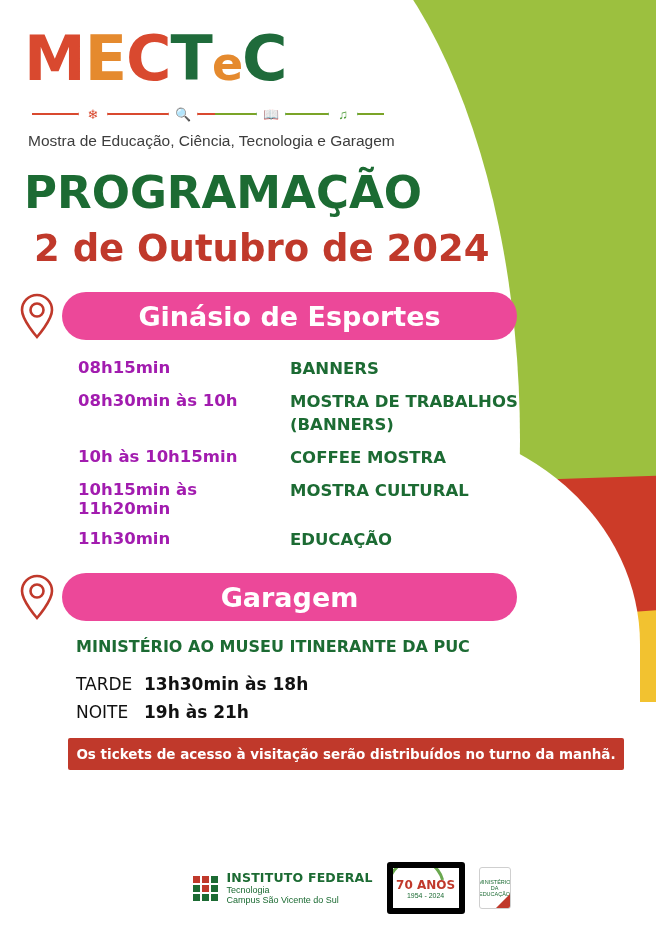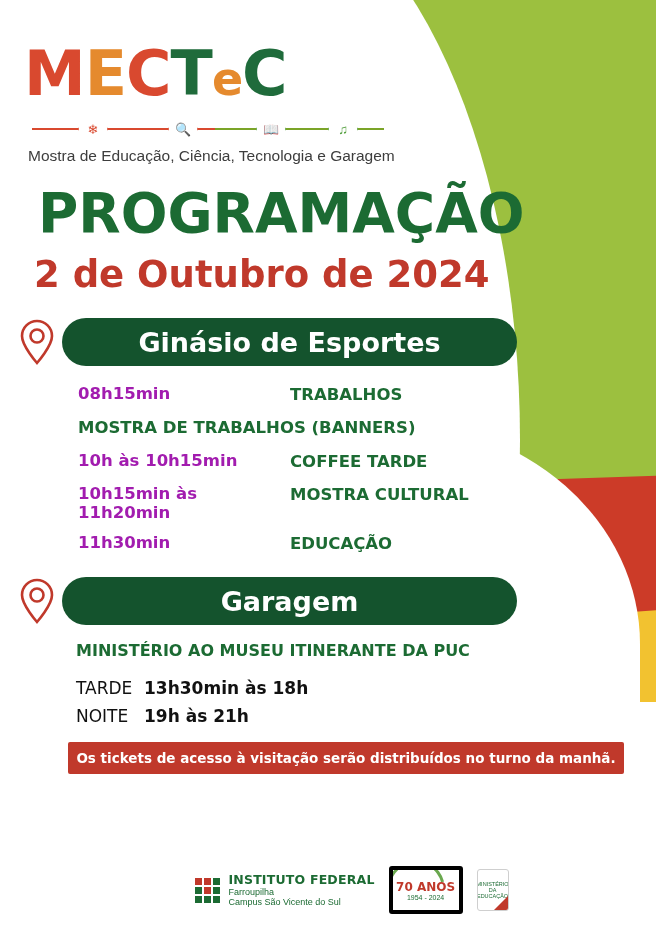--- a/index.html
+++ b/index.html
@@ -80,21 +80,20 @@
   }
 
   .content {
     position: relative;
     z-index: 2;
   }
 
   
   .logo-wrap {
     padding: 28px 4px 0 24px;
-    margin-top: 15px;
   }
   .mectec {
     font-family: "DejaVu Sans", sans-serif;
     font-weight: bold;
     font-size: 62px;
     letter-spacing: -1px;
     line-height: 1;
     margin: 0;
     white-space: nowrap;
   }
@@ -146,23 +145,23 @@
   .subtitle {
     font-size: 15.5px;
     color: #3d3d3d;
     margin: 2px 0 0 4px;
   }
 
   
   .programacao {
     font-family: "DejaVu Sans", sans-serif;
     font-weight: bold;
-    font-size: 55px;
-    color: #1c6b33;
-    margin: 16px 0 0 38px;
+    font-size: 45px;
+    color: #1c6b33;
+    margin: 16px 0 0 24px;
     letter-spacing: 0px;
   }
   .data-evento {
     font-family: "DejaVu Sans", sans-serif;
     font-weight: bold;
     font-size: 37px;
     color: #c0392b;
     margin: 8px 0 0 34px;
   }
 
@@ -175,21 +174,21 @@
   .pin {
     width: 38px;
     height: 48px;
     position: relative;
     flex: 0 0 auto;
     margin-right: 6px;
   }
   .pin svg { display: block; }
 
   .banner {
-    background: #14532d;
+    background: #ec4899;
     border-radius: 26px;
     height: 48px;
     display: flex;
     align-items: center;
     justify-content: center;
     color: #ffffff;
     font-family: "DejaVu Sans", sans-serif;
     font-weight: bold;
     font-size: 27px;
   }
@@ -301,21 +300,21 @@
     color: #1c6b33;
     letter-spacing: 0.2px;
   }
   .if-sub {
     font-size: 9px;
     color: #1c6b33;
   }
   .anos-badge {
     width: 66px;
     height: 40px;
-    border: 4px solid #000000;
+    border: 6px solid #000000;
     border-radius: 3px;
     display: flex;
     flex-direction: column;
     align-items: center;
     justify-content: center;
     background: #ffffff;
     position: relative;
     overflow: hidden;
   }
   .anos-arc {
@@ -409,28 +408,29 @@
         <path d="M19 3 C10.7 3 4 9.7 4 18 C4 28 19 45 19 45 C19 45 34 28 34 18 C34 9.7 27.3 3 19 3 Z" fill="none" stroke="#c0392b" stroke-width="2.6"></path>
         <circle cx="19" cy="18" r="6.5" fill="none" stroke="#c0392b" stroke-width="2.6"></circle>
       </svg>
     </div>
     <div class="banner ginasio">Ginásio de Esportes</div>
   </div>
 
   <div class="schedule">
     <div class="srow">
       <div class="stime">08h15min</div>
-      <div class="sdesc">TRABALHOS</div>
+      <div class="sdesc">BANNERS</div>
     </div>
     <div class="srow">
+      <div class="stime">08h30min às 10h</div>
       <div class="sdesc">MOSTRA DE TRABALHOS (BANNERS)</div>
     </div>
     <div class="srow">
       <div class="stime">10h às 10h15min</div>
-      <div class="sdesc">COFFEE TARDE</div>
+      <div class="sdesc">COFFEE MOSTRA</div>
     </div>
     <div class="srow">
       <div class="stime">10h15min às 11h20min</div>
       <div class="sdesc">MOSTRA CULTURAL</div>
     </div>
     <div class="srow">
       <div class="stime">11h30min</div>
       <div class="sdesc">EDUCAÇÃO</div>
     </div>
   </div>
@@ -469,21 +469,21 @@
         <span class="d-green"></span>
       <span class="d-green"></span>
         <span class="d-red"></span>
         <span class="d-green"></span>
       <span class="d-green"></span>
         <span class="d-green"></span>
         <span class="d-green"></span>
     </div>
     <div class="if-text">
       <div class="if-name">INSTITUTO FEDERAL</div>
-      <div class="if-sub">Farroupilha</div>
+      <div class="if-sub">Tecnologia</div>
       <div class="if-sub">Campus São Vicente do Sul</div>
     </div>
   </div>
 
   <div class="anos-badge">
     <div class="anos-arc"></div>
     <div class="anos-num">70 ANOS</div>
     <div class="anos-years">1954 - 2024</div>
   </div>
 

